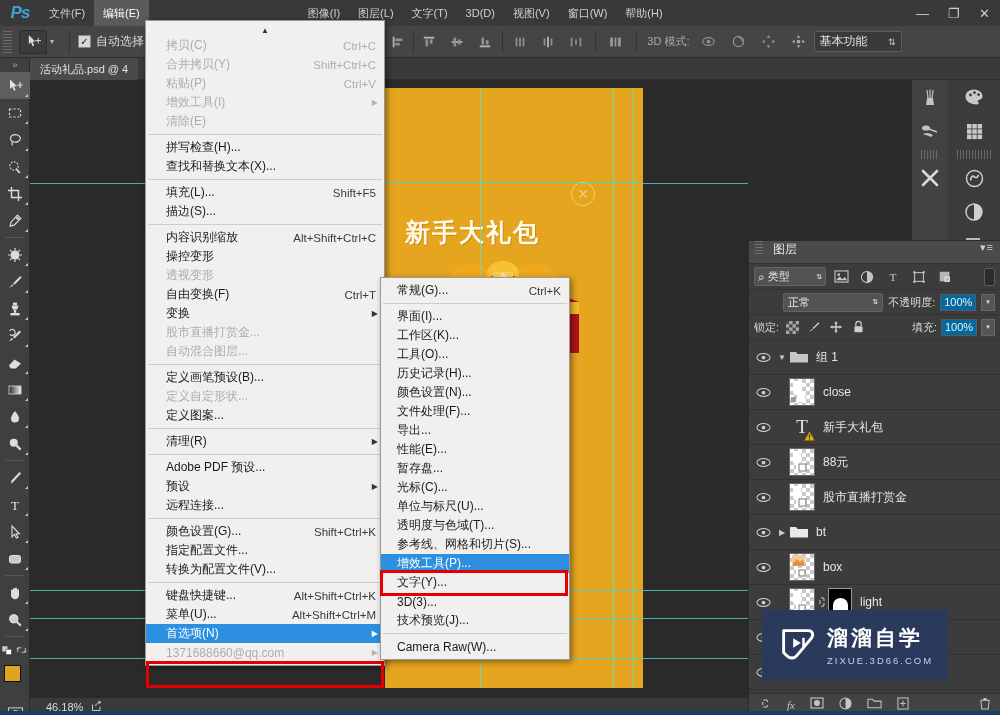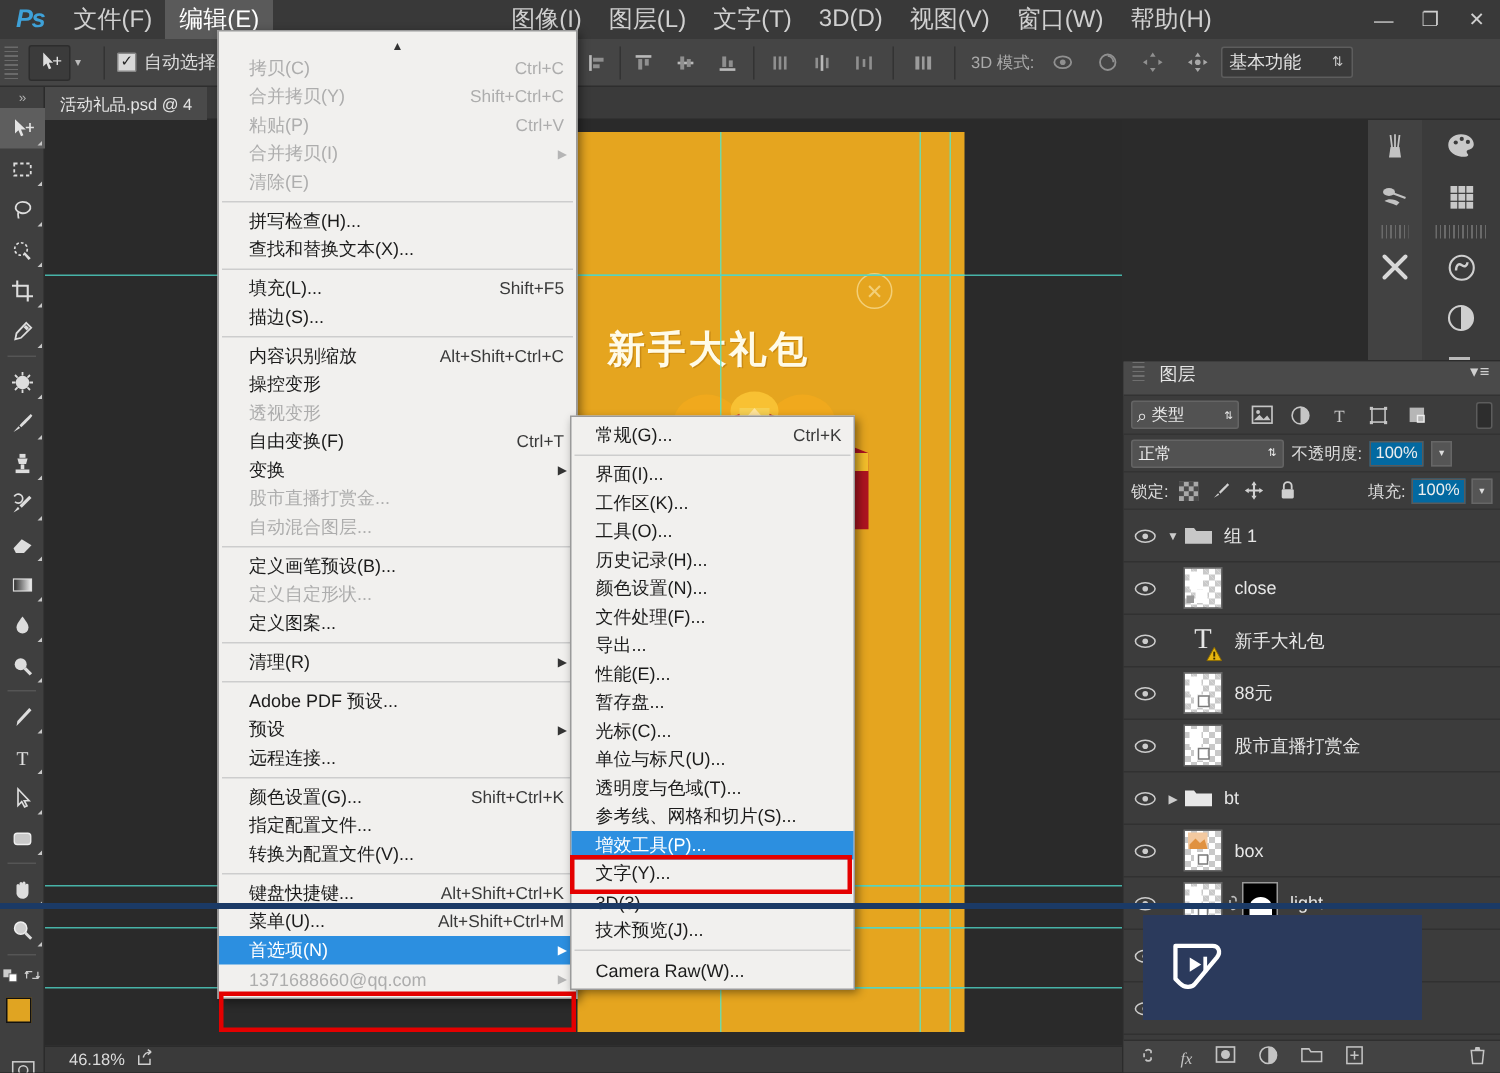--- a/index.html
+++ b/index.html
@@ -5,35 +5,35 @@
   * { box-sizing: border-box; margin: 0; padding: 0; }
   html, body {
     width: 1000px; height: 715px;
     overflow: hidden;
     background: #2b2b2b;
     font-family: "Liberation Sans", "DejaVu Sans", sans-serif;
     font-size: 12px;
     color: #d4d4d4;
     -webkit-font-smoothing: antialiased;
   }
-  #app { position: relative; width: 1000px; height: 606px; padding-left: 48px; }
+  #app { position: relative; width: 1000px; height: 715px; padding-left: 48px; }
 
   
   .menubar {
     position: absolute; left: 0; top: 0; width: 1000px; height: 26px;
     background: #393939; display: flex; align-items: center;
   }
   .ps-logo {
     width: 40px; height: 26px; display: flex; align-items: center;
     justify-content: center; color: #3ea1d8; font-weight: bold;
     font-size: 17px; font-style: italic; letter-spacing: -1px;
   }
   .menu-item {
     height: 26px; padding: 0 9px; display: flex; align-items: center;
-    font-size: 16px; color: #d0d0d0; white-space: nowrap;
+    font-size: 11px; color: #d0d0d0; white-space: nowrap;
   }
   .menu-item.active { background: #5a5a5a; color: #fff; }
   .win-buttons {
     position: absolute; right: 0; top: 0; height: 26px; display: flex;
   }
   .win-btn {
     width: 31px; height: 26px; display: flex; align-items: center;
     justify-content: center; color: #cfcfcf; font-size: 13px;
   }
 
@@ -163,21 +163,21 @@
     height:19px; width:72px; background:#525252; border:1px solid #646464;
     border-radius:2px; display:flex; align-items:center; padding:0 3px;
     font-size:11px; color:#e8e8e8; gap:3px;
   }
   .fl-ic { width:22px;height:20px; display:flex;align-items:center;justify-content:center; color:#c8c8c8; }
   .lp-blend { height:25px; display:flex; align-items:center; padding:0 5px; gap:5px;
     border-bottom:1px solid #333; }
   .blend-select {
     height:19px; width:102px; background:#525252; border:1px solid #646464;
     border-radius:2px; display:flex; align-items:center; justify-content:space-between;
-    padding:0 4px; font-size:11px; color:#eee;
+    padding:0 4px; font-size:11px; color:#eee;margin-left:29px;
   }
   .lbl-sm { font-size:11px; color:#ddd; white-space:nowrap; }
   .num-box {
     background:#0369a1; border:1px solid #5a5a5a; height:17px; min-width:36px;
     display:flex; align-items:center; justify-content:center; font-size:11px; color:#eee;
   }
   .spin { width:14px;height:17px;background:#555; border:1px solid #666;
     display:flex;align-items:center;justify-content:center;font-size:7px;color:#ddd;}
   .lp-lock { height:25px; display:flex; align-items:center; padding:0 5px; gap:4px;
     border-bottom:1px solid #333;}
@@ -976,21 +976,21 @@
     </div>
     <div class="mi dis">
       <span class="lbl">合并拷贝(Y)</span>
       <span class="acc">Shift+Ctrl+C</span>
     </div>
     <div class="mi dis">
       <span class="lbl">粘贴(P)</span>
       <span class="acc">Ctrl+V</span>
     </div>
     <div class="mi dis">
-      <span class="lbl">合并拷贝(I)</span>
+      <span class="lbl">增效工具(I)</span>
       <span class="sub">▶</span>
     </div>
     <div class="mi dis">
       <span class="lbl">清除(E)</span>
     </div>
     <div class="mi-sep"></div>
     <div class="mi">
       <span class="lbl">拼写检查(H)...</span>
     </div>
     <div class="mi">
@@ -1153,17 +1153,21 @@
   <div class="redbox" style="left:380px; top:570px; width:188px; height:26px;"></div>
 
   <div class="watermark">
     <div>
       <svg width="42" height="42" viewBox="0 0 44 44">
         <path d="M8 8 L34 8 C38 8 40 12 37 16 L22 34 C19 38 14 37 11 34 L8 31 Z" fill="none" stroke="#fff" stroke-width="3" stroke-linejoin="round"></path>
         <path d="M18 16 L26 21 L18 26 Z" fill="#fff"></path>
         <rect x="27.5" y="15.5" width="2.6" height="11" fill="#fff"></rect>
       </svg>
     </div>
+    <div class="wm-text">
+      <div class="wm-main">溜溜自学</div>
+      <div class="wm-sub">ZIXUE.3D66.COM</div>
+    </div>
   </div>
 
   <div class="taskbar"></div>
 
 </div>
 
 </body></html>

